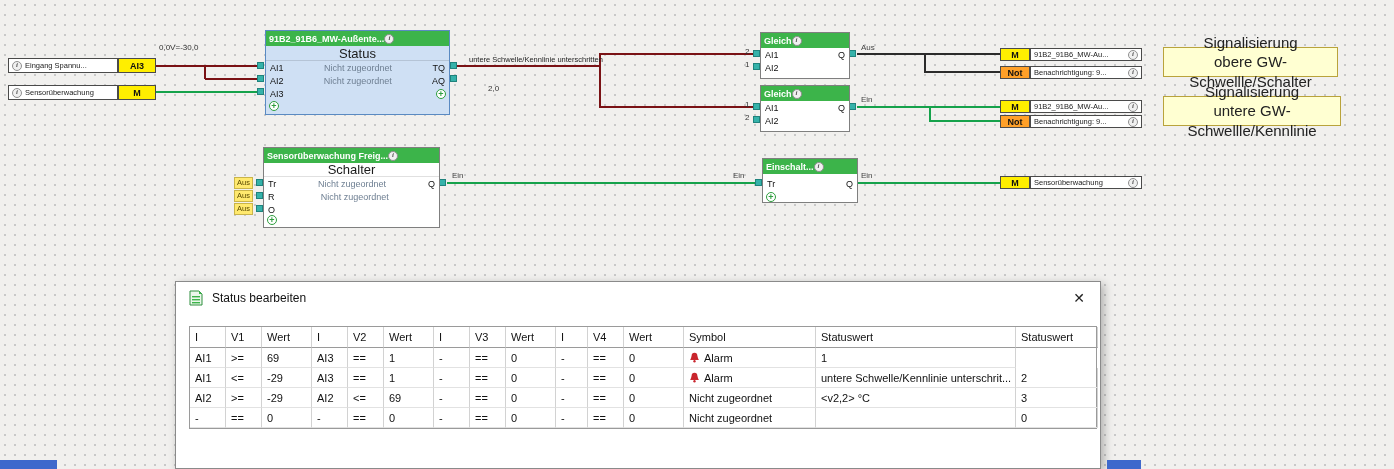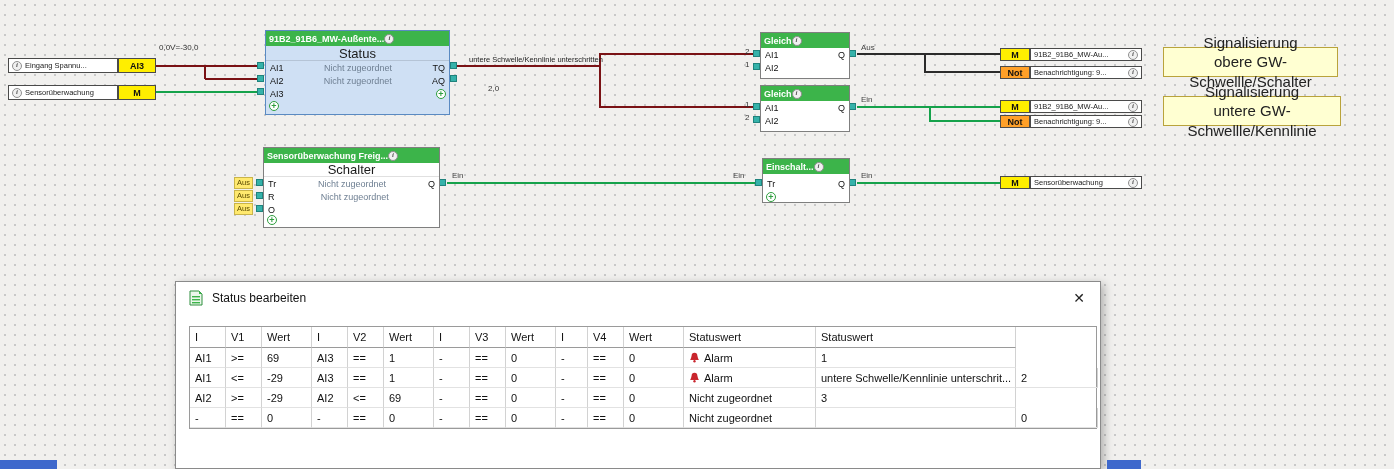--- a/index.html
+++ b/index.html
@@ -198,21 +198,21 @@
       <span></span>
     </div>
     <div class="fb-row">
       <span>O</span>
       <span></span>
         <span></span>
     </div>
   </div>
   <div class="plus" style="left:267px;top:215px;">+</div>
 
-  <div class="fblock" style="left:762px;top:158px;width:88px;height:45px;">
+  <div class="fblock" style="left:762px;top:158px;width:96px;height:45px;">
     <div class="fb-header">
       <span>Einschalt...</span>
       <span class="info">i</span>
     </div>
     <div class="fb-row" style="height:20px;">
       <span>Tr</span>
       <span>Q</span>
     </div>
   </div>
   <div class="plus" style="left:766px;top:192px;">+</div>
@@ -281,20 +281,21 @@
           <div class="tcell">Wert</div>
           <div class="tcell">I</div>
           <div class="tcell">V2</div>
           <div class="tcell">Wert</div>
           <div class="tcell">I</div>
           <div class="tcell">V3</div>
           <div class="tcell">Wert</div>
           <div class="tcell">I</div>
           <div class="tcell">V4</div>
           <div class="tcell">Wert</div>
+          <div class="tcell">Symbol</div>
           <div class="tcell">Statuswert</div>
           <div class="tcell">Statuswert</div>
         </div>
       <div>
           <div class="trow">
             <div class="tcell">AI1</div>
             <div class="tcell">&gt;=</div>
             <div class="tcell">69</div>
             <div class="tcell">AI3</div>
             <div class="tcell">==</div>
@@ -352,20 +353,21 @@
             <div class="tcell">69</div>
             <div class="tcell">-</div>
             <div class="tcell">==</div>
             <div class="tcell">0</div>
             <div class="tcell">-</div>
             <div class="tcell">==</div>
             <div class="tcell">0</div>
             <div class="tcell">
               <span>Nicht zugeordnet</span>
             </div>
+            <div class="tcell">&lt;v2,2&gt; °C</div>
             <div class="tcell">3</div>
           </div>
           <div class="trow">
             <div class="tcell">-</div>
             <div class="tcell">==</div>
             <div class="tcell">0</div>
             <div class="tcell">-</div>
             <div class="tcell">==</div>
             <div class="tcell">0</div>
             <div class="tcell">-</div>

